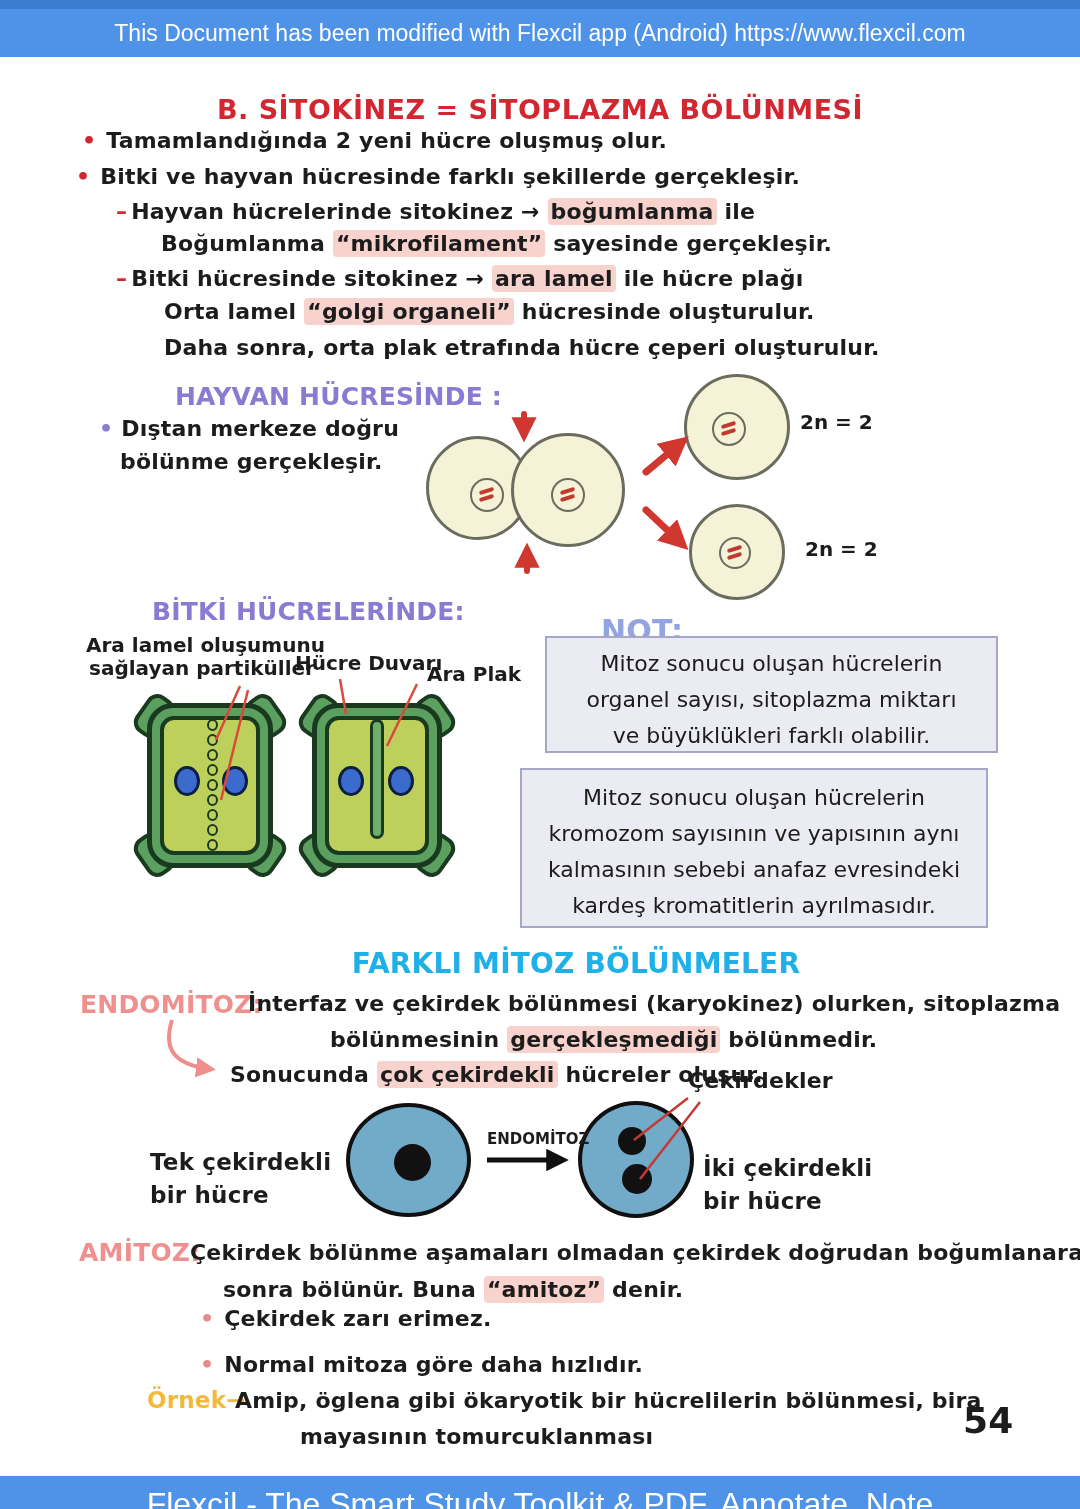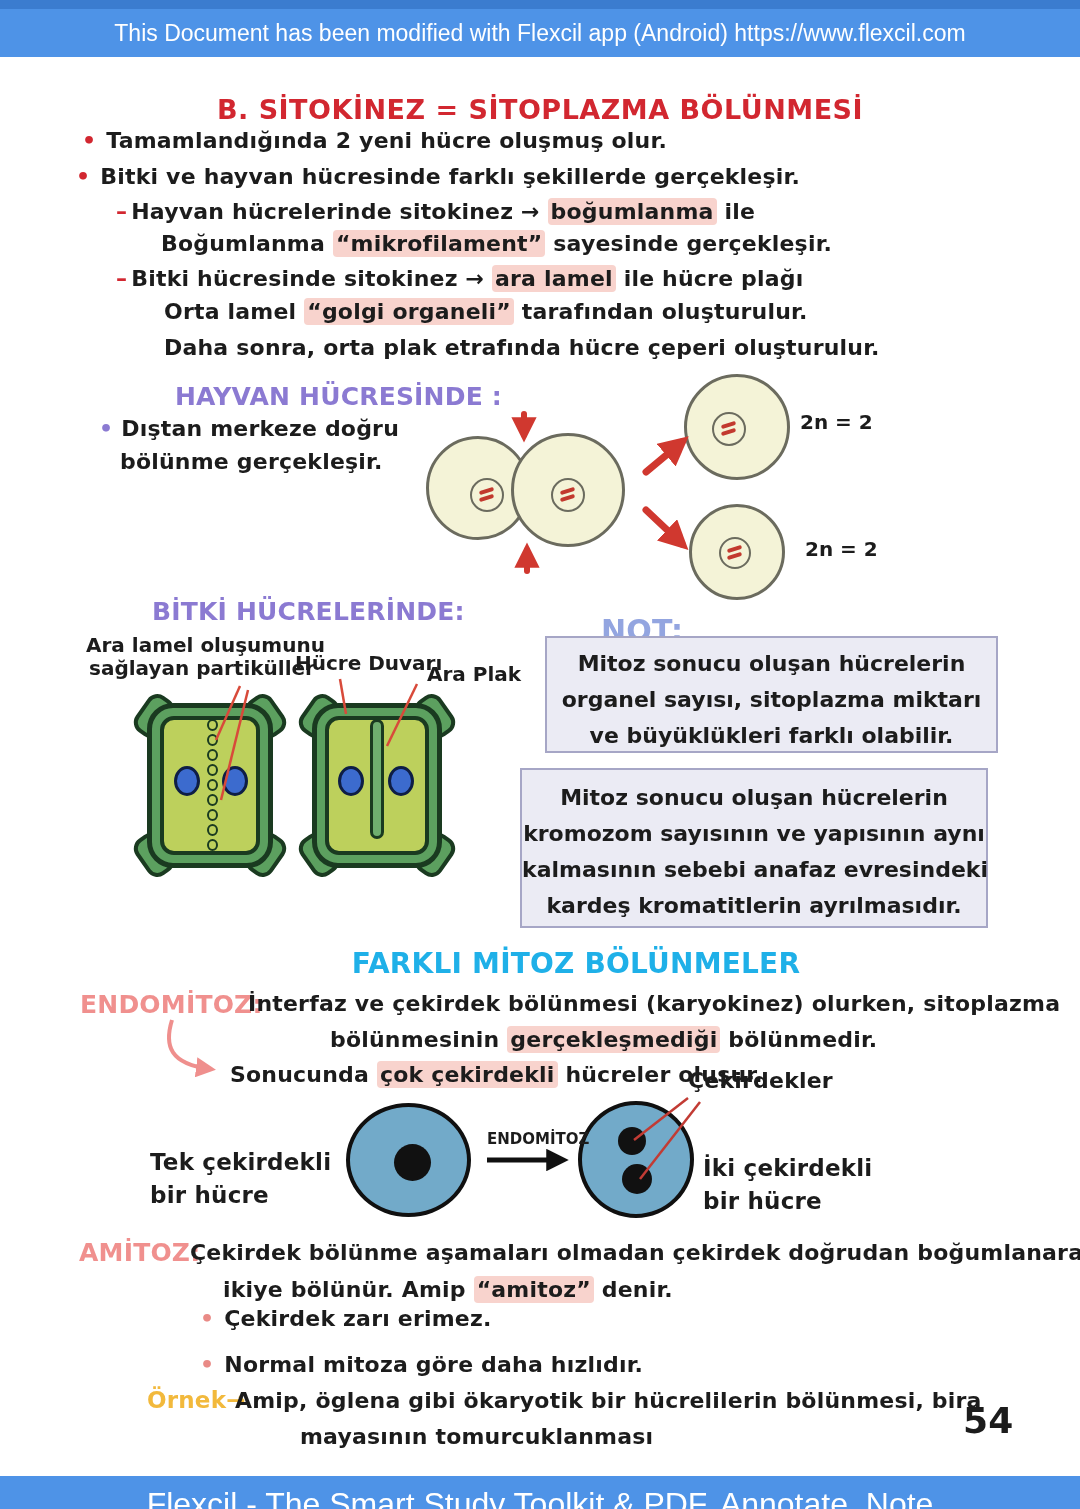--- a/index.html
+++ b/index.html
@@ -20,21 +20,21 @@
   .pinkh{color:#f0908e;font-size:25px;}
   .orangeh{color:#f2b93c;font-size:23px;}
   .noteh{color:#93a5e0;font-size:30px;}
   .hl{background:#f8d3cd;border-radius:4px;padding:1px 3px;}
   .b-red{color:#d22730;margin-right:10px;}
   .b-purple{color:#8b7ad2;margin-right:8px;}
   .b-pink{color:#e98a86;margin-right:10px;}
   .dash{color:#d22730;margin-right:4px;}
   
   .notebox{background:#ebebf4;border:2px solid #a6a6c6;text-align:center;}
-  .notebox div{font-weight:700;font-size:22px;line-height:36px;white-space:nowrap;}
+  .notebox div{font-weight:400;font-size:22px;line-height:36px;white-space:nowrap;}
   
   .acell{border-radius:50%;background:#f4f3d7;border:3px solid #6b6b5e;box-sizing:border-box;}
   .anuc{border-radius:50%;background:#f4f3d7;border:2.5px solid #6b6b5e;box-sizing:border-box;}
   .chrom{position:absolute;left:50%;top:50%;width:0;height:0;}
   .chrom::before,.chrom::after{content:"";position:absolute;width:15px;height:4px;border-radius:2px;
         background:#c2392e;left:-8px;}
   .chrom::before{top:-6px;transform:rotate(-18deg);}
   .chrom::after{top:1px;transform:rotate(-18deg);}
   
   .pcell{width:126px;height:165px;}
@@ -65,21 +65,21 @@
   <div class="abs topstrip"></div>
   <div class="abs banner">This Document has been modified with Flexcil app (Android) https://www.flexcil.com</div>
 
   <div class="abs hand title" style="top:94px;">B. SİTOKİNEZ = SİTOPLAZMA BÖLÜNMESİ</div>
 
   <div class="abs hand" style="left:82px;top:128px;"><span class="b-red">•</span><span>Tamamlandığında 2 yeni hücre oluşmuş olur.</span></div>
   <div class="abs hand" style="left:76px;top:164px;"><span class="b-red">•</span><span>Bitki ve hayvan hücresinde farklı şekillerde gerçekleşir.</span></div>
   <div class="abs hand" style="left:116px;top:199px;"><span class="dash">–</span><span>Hayvan hücrelerinde sitokinez → </span><span class="hl">boğumlanma</span><span> ile</span></div>
   <div class="abs hand" style="left:161px;top:231px;"><span>Boğumlanma </span><span class="hl">“mikrofilament”</span><span> sayesinde gerçekleşir.</span></div>
   <div class="abs hand" style="left:116px;top:266px;"><span class="dash">–</span><span>Bitki hücresinde sitokinez → </span><span class="hl">ara lamel</span><span> ile  hücre plağı</span></div>
-  <div class="abs hand" style="left:164px;top:299px;"><span>Orta lamel </span><span class="hl">“golgi organeli”</span><span> tarafından oluşturulur.</span></div>
+  <div class="abs hand" style="left:164px;top:299px;"><span>Orta lamel </span><span class="hl">“golgi organeli”</span><span> hücresinde oluşturulur.</span></div>
   <div class="abs hand" style="left:164px;top:335px;">Daha sonra, orta plak etrafında hücre çeperi oluşturulur.</div>
 
   <div class="abs hand purple" style="left:175px;top:382px;">HAYVAN HÜCRESİNDE :</div>
   <div class="abs hand" style="left:99px;top:416px;"><span class="b-purple">•</span><span>Dıştan merkeze doğru</span></div>
   <div class="abs hand" style="left:120px;top:449px;">bölünme gerçekleşir.</div>
 
   <div class="abs acell" style="left:426px;top:436px;width:104px;height:104px;"></div>
   <div class="abs acell" style="left:511px;top:433px;width:114px;height:114px;"></div>
   <div class="abs anuc" style="left:470px;top:478px;width:34px;height:34px;">
       <span class="chrom"></span>
@@ -163,21 +163,21 @@
   <div class="abs ecell" style="left:578px;top:1101px;width:116px;height:117px;">
     <span class="enuc" style="left:36px;top:22px;width:28px;height:28px;"></span>
     <span class="enuc" style="left:40px;top:59px;width:30px;height:30px;"></span>
   </div>
   <div class="abs" style="left:487px;top:1130px;font-weight:700;font-size:15px;">ENDOMİTOZ</div>
   <div class="abs hand" style="left:150px;top:1146px;width:180px;text-align:left;line-height:33px;font-size:23px;"><span>Tek çekirdekli</span><br><span>bir hücre</span></div>
   <div class="abs hand" style="left:703px;top:1152px;line-height:33px;font-size:23px;"><span>İki çekirdekli</span><br><span>bir hücre</span></div>
 
   <div class="abs hand pinkh" style="left:79px;top:1238px;">AMİTOZ:</div>
   <div class="abs hand" style="left:190px;top:1240px;">Çekirdek bölünme aşamaları olmadan çekirdek doğrudan boğumlanarak</div>
-  <div class="abs hand" style="left:223px;top:1277px;"><span>ikiye bölünür. Amip </span><span class="hl">“amitoz”</span><span> denir.</span></div>
+  <div class="abs hand" style="left:223px;top:1277px;"><span>sonra bölünür. Buna </span><span class="hl">“amitoz”</span><span> denir.</span></div>
   <div class="abs hand" style="left:200px;top:1306px;"><span class="b-pink">•</span><span>Çekirdek zarı erimez.</span></div>
   <div class="abs hand" style="left:200px;top:1352px;"><span class="b-pink">•</span><span>Normal mitoza göre daha hızlıdır.</span></div>
   <div class="abs hand orangeh" style="left:140px;top:1387px;margin-left:7px;">Örnek→</div>
   <div class="abs hand" style="left:235px;top:1388px;">Amip, öglena gibi ökaryotik bir hücrelilerin bölünmesi, bira</div>
   <div class="abs hand" style="left:300px;top:1424px;">mayasının tomurcuklanması</div>
 
   <div class="abs hand" style="left:963px;top:1400px;font-size:36px;">54</div>
   <div class="abs footbar">Flexcil - The Smart Study Toolkit &amp; PDF, Annotate, Note</div>
 
   <svg class="overlay" width="1080" height="1509" viewBox="0 0 1080 1509">

